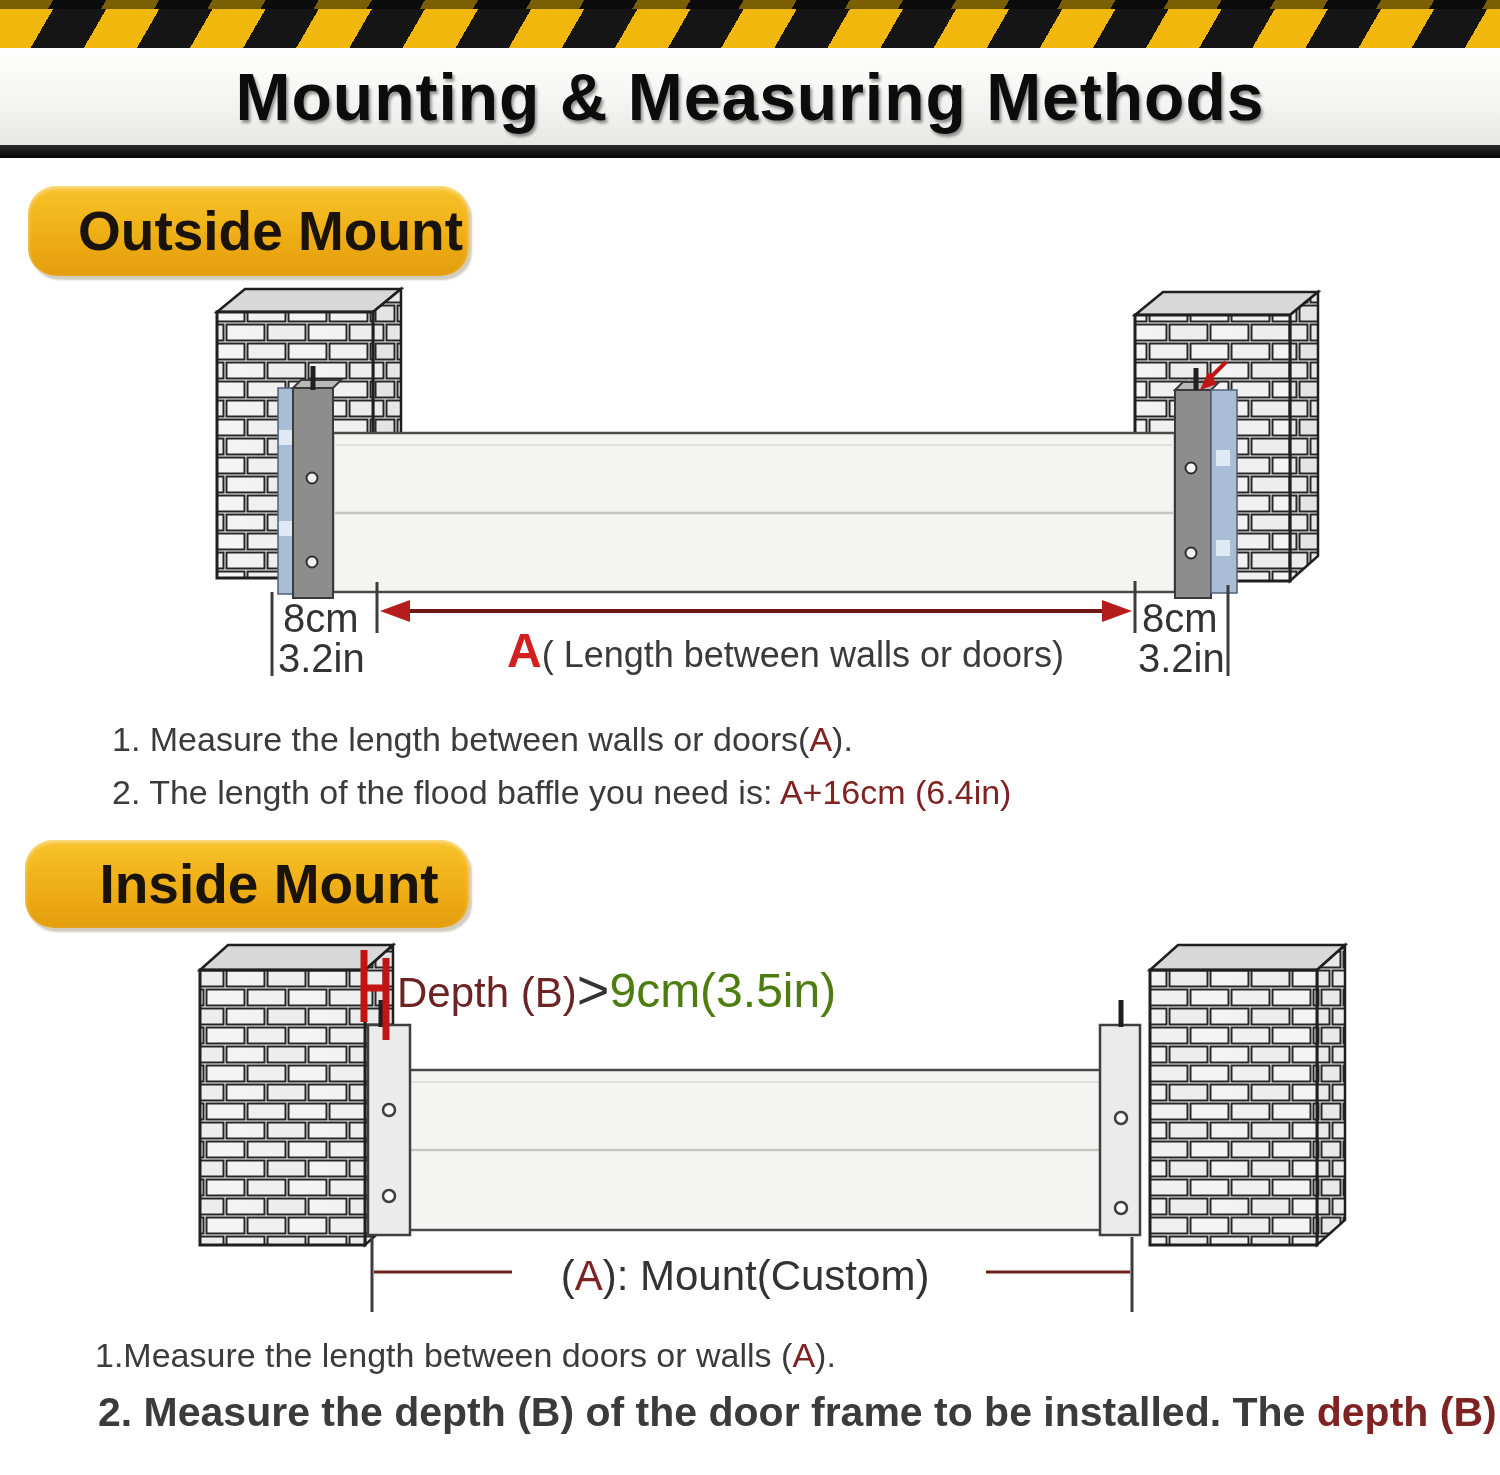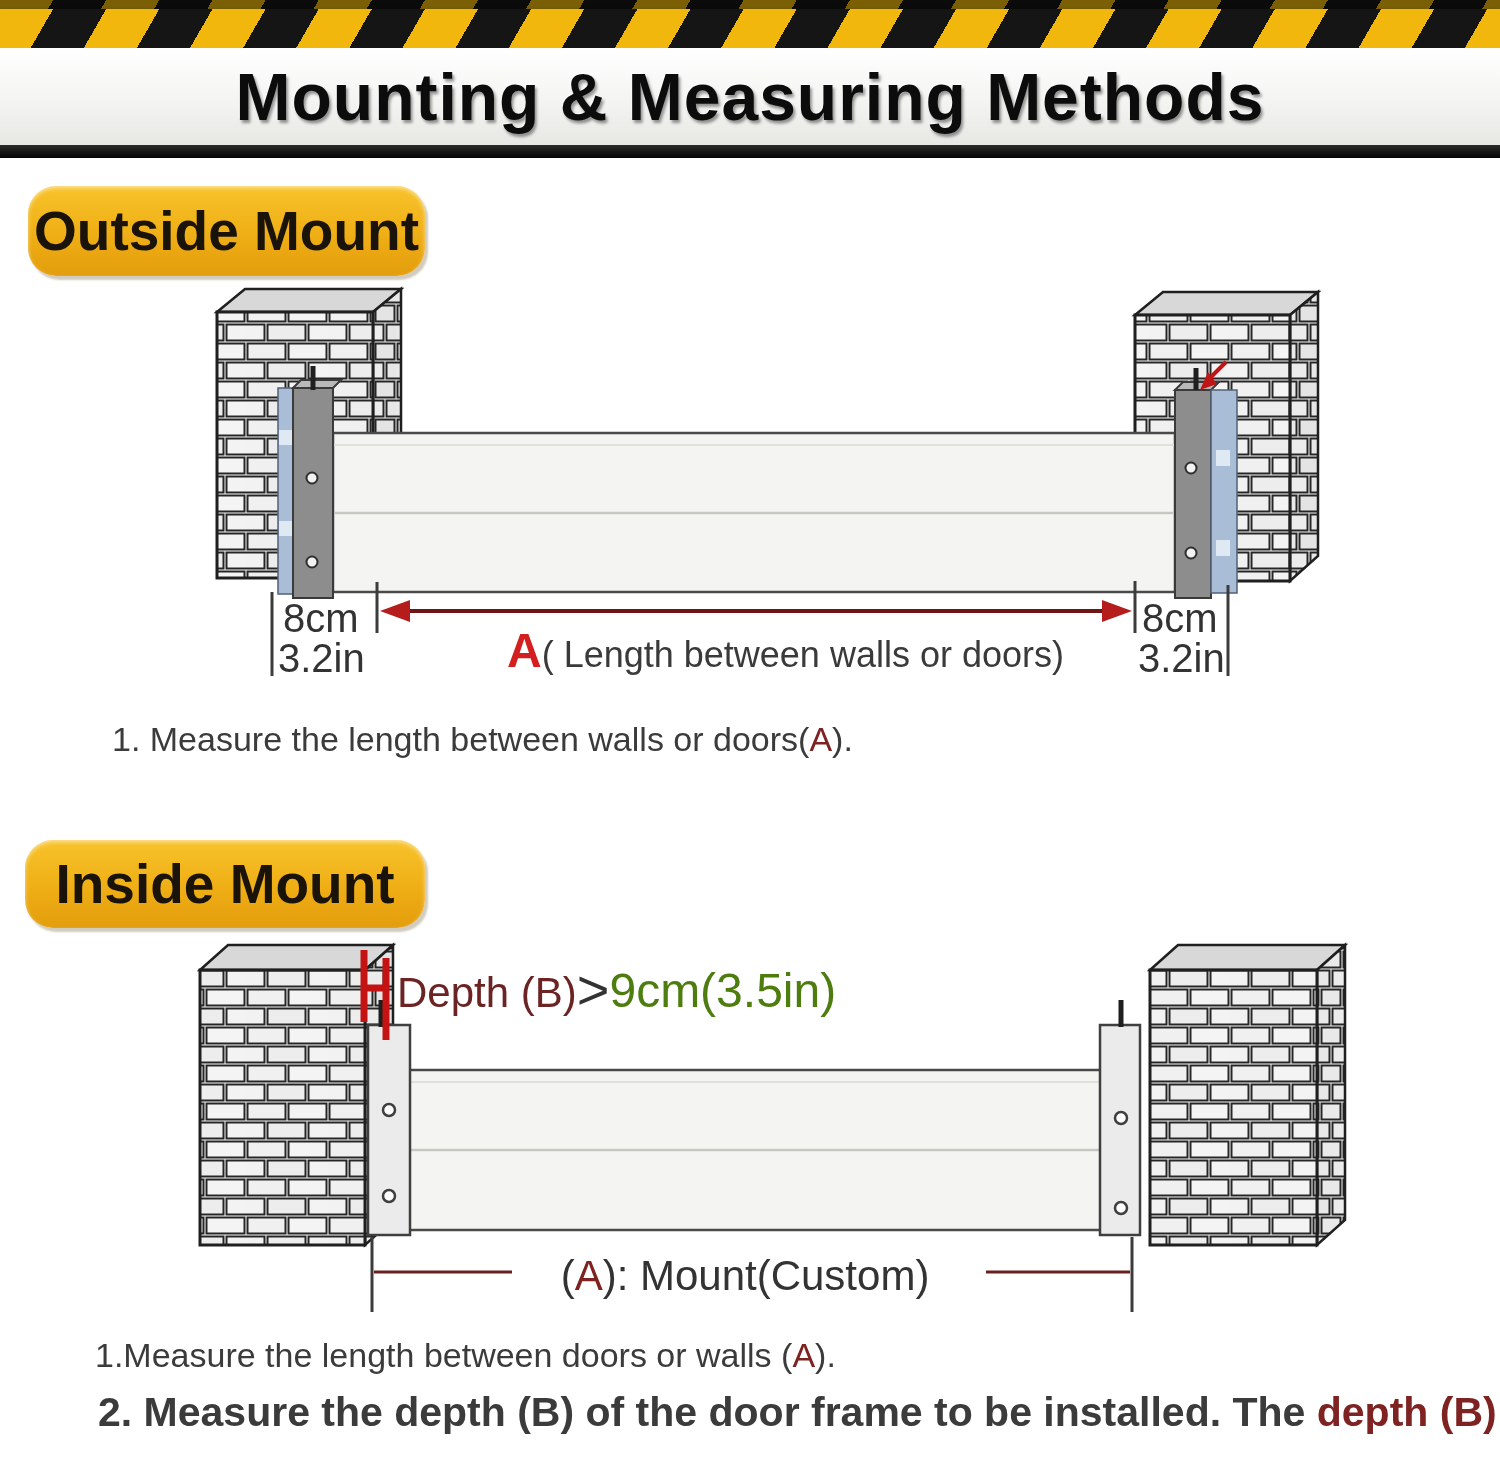--- a/index.html
+++ b/index.html
@@ -17,21 +17,21 @@
      background:linear-gradient(180deg,#ffffff 0%,#f4f4f2 55%,#e7e7e4 100%);
      display:flex;align-items:center;justify-content:center;}
   .page-title{font-size:66px;font-weight:700;letter-spacing:1px;color:#0c0c0c;
      text-shadow:2px 3px 3px rgba(0,0,0,.4), -1px -1px 0 rgba(255,255,255,.65);}
   .black-bar{left:0;top:145px;width:1500px;height:13px;background:linear-gradient(180deg,#2b2b2b,#050505);}
 
   
   .badge{background:linear-gradient(180deg,#f8c32b 0%,#efae15 55%,#e39d0d 100%);
      border-radius:28px;display:flex;align-items:center;justify-content:center;
      font-size:55px;font-weight:600;color:#19130a;
-     box-shadow:3px 4px 2px rgba(70,50,0,.25), inset 0 2px 4px rgba(255,255,255,.55);}
+     box-shadow:3px 4px 2px rgba(70,50,0,.25), inset 0 2px 4px rgba(255,255,255,.55);padding-left:44px;}
   .badge-outside{left:28px;top:186px;width:397px;height:90px;}
   .badge-inside{left:25px;top:840px;width:400px;height:88px;}
 
   
   .dim{font-size:40px;color:#333;line-height:1;}
   .span-label{display:flex;align-items:baseline;}
   .span-a{font-size:48px;font-weight:700;color:#d31f1f;line-height:1;}
   .span-rest{font-size:36px;color:#3a3a3a;line-height:1;text-align:right;}
   .step{font-size:34px;color:#3b3b3b;white-space:nowrap;line-height:1;}
   .step-sm{font-size:41px;font-weight:bold;}
@@ -196,20 +196,23 @@
   <div class="abs dim" style="left:1138px;top:638px;">3.2in</div>
 
   <div class="abs span-label" style="left:507px;top:627px;">
     <span class="span-a">A</span>
       <span class="span-rest">( Length between walls or doors)</span>
   </div>
 
   <div class="abs step" style="left:112px;top:722px;">
     <span>1. Measure the length between walls or doors(</span><span class="maroon">A</span><span>).</span>
   </div>
+  <div class="abs step" style="left:112px;top:775px;">
+    <span>2. The length of the flood baffle you need is: </span><span class="maroon">A+16cm (6.4in)</span>
+  </div>
 
   <div class="abs depth-label" style="left:397px;top:955px;">
     <span class="depth-t1">Depth (B) </span>
       <span class="depth-t2">&gt;</span>
       <span class="depth-t3">9cm(3.5in)</span>
   </div>
 
   <div class="abs len-label" style="left:540px;top:1252px;width:410px;text-align:center;">
     <span>(</span><span class="maroon">A</span><span>): Mount(Custom)</span>
   </div>

